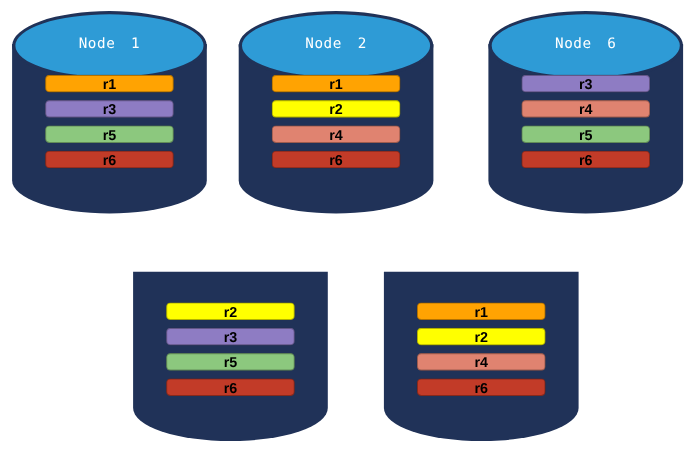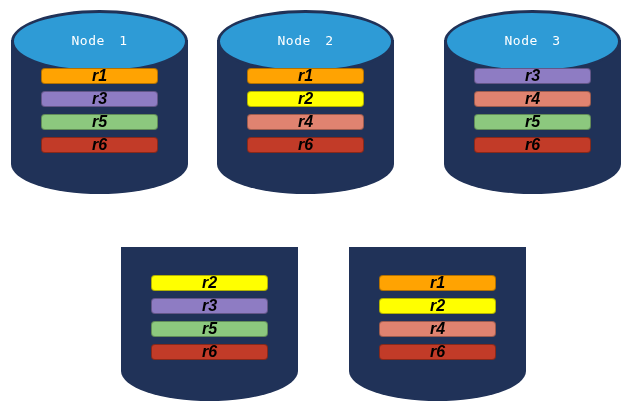--- a/index.html
+++ b/index.html
@@ -56,24 +56,23 @@
     gap: 7px;
   }
   .bar {
     width: 115px; height: 14px;
     border: 1px solid rgba(0,0,0,0.3);
     border-radius: 4px;
     display: flex;
     align-items: center;
     justify-content: center;
     font-weight: bold;
-    font-size: 16px;
+    font-size: 13px;
     line-height: 1;
     color: #000000;
-    font-style: italic;
   }
   
   .pos-0 { left: 11px;  top: 10px; }
   .pos-1 { left: 217px; top: 10px; }
   .pos-2 { left: 444px; top: 10px; }
   .pos-3 { left: 121px; top: 217px; }
   .pos-4 { left: 349px; top: 217px; }
 </style>
 </head>
 <body>
@@ -100,21 +99,21 @@
       <div class="bars">
         <div class="bar" style="background: rgb(255, 163, 2); color: rgb(0, 0, 0);">r1</div>
         <div class="bar" style="background: rgb(255, 255, 0); color: rgb(0, 0, 0);">r2</div>
         <div class="bar" style="background: rgb(224, 131, 112); color: rgb(0, 0, 0);">r4</div>
         <div class="bar" style="background: rgb(194, 59, 40); color: rgb(0, 0, 0);">r6</div>
       </div>
     </div>
     <div class="cylinder pos-2">
       <div class="cyl-body"></div>
       <div class="cyl-top">
-        <span class="node-label" style="color: rgb(255, 255, 255);">Node 3</span>
+        <span class="node-label" style="color: rgb(255, 255, 255);">Node 6</span>
       </div>
       <div class="bars">
         <div class="bar" style="background: rgb(142, 124, 195); color: rgb(0, 0, 0);">r3</div>
         <div class="bar" style="background: rgb(224, 131, 112); color: rgb(0, 0, 0);">r4</div>
         <div class="bar" style="background: rgb(140, 200, 126); color: rgb(0, 0, 0);">r5</div>
         <div class="bar" style="background: rgb(194, 59, 40); color: rgb(0, 0, 0);">r6</div>
       </div>
     </div>
     <div class="cylinder pos-3">
       <div class="cyl-body"></div>

